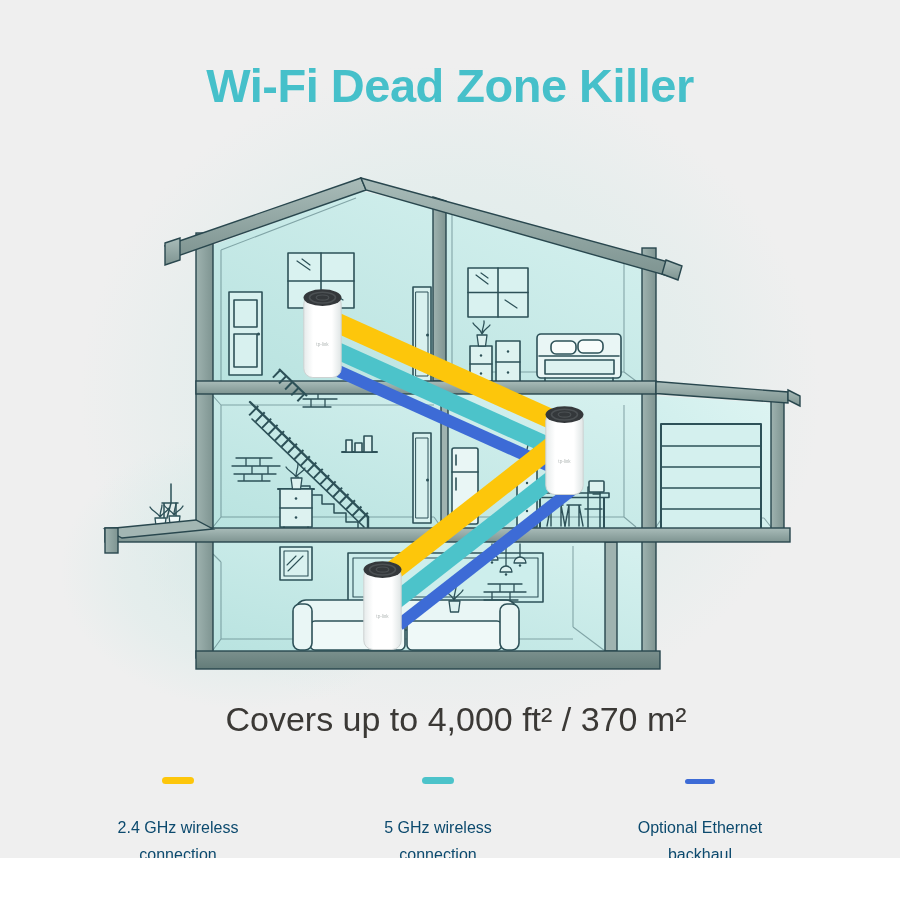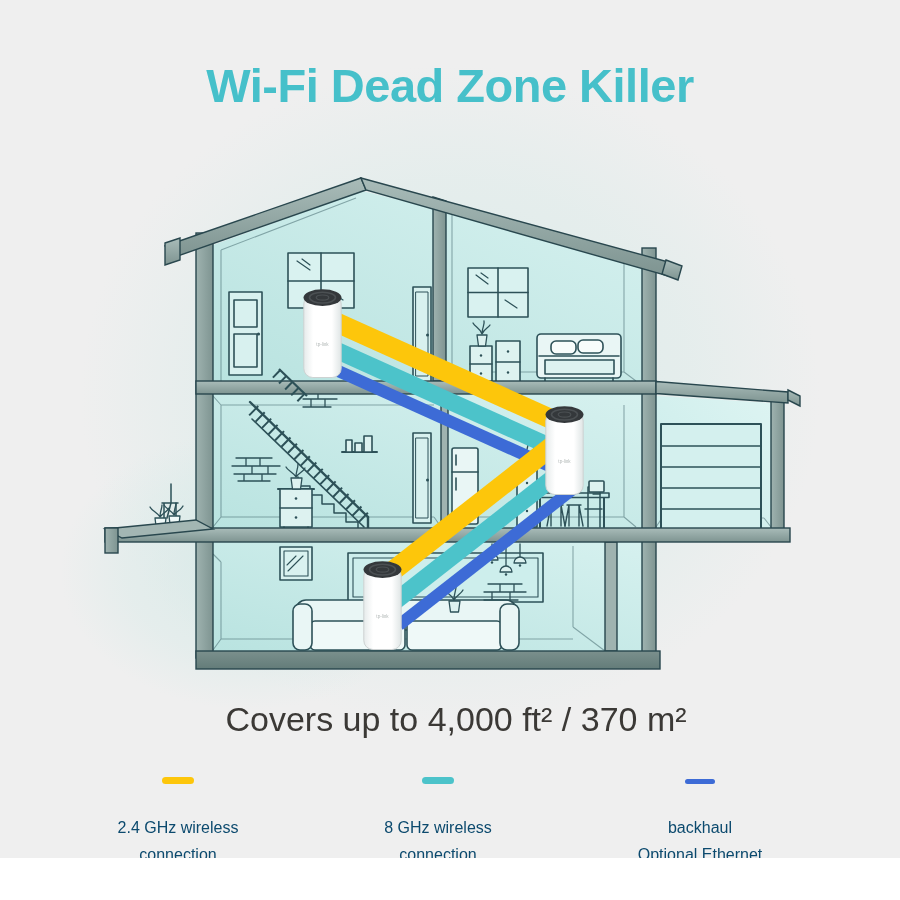--- a/index.html
+++ b/index.html
@@ -306,26 +306,26 @@
     <div class="legend-item li-0">
       <span class="swatch" style="background: rgb(253, 198, 11);"></span>
       <div class="labels">
         <div>2.4 GHz wireless</div>
         <div>connection</div>
       </div>
     </div>
     <div class="legend-item li-1">
       <span class="swatch" style="background: rgb(76, 195, 202);"></span>
       <div class="labels">
-        <div>8 GHz wireless</div>
+        <div>5 GHz wireless</div>
         <div>connection</div>
       </div>
     </div>
     <div class="legend-item li-2">
       <span class="swatch" style="background: rgb(61, 107, 214);"></span>
       <div class="labels">
+        <div>Optional Ethernet</div>
         <div>backhaul</div>
-        <div>Optional Ethernet</div>
       </div>
     </div>
   </div>
 
 </div>
 
 </body></html>

